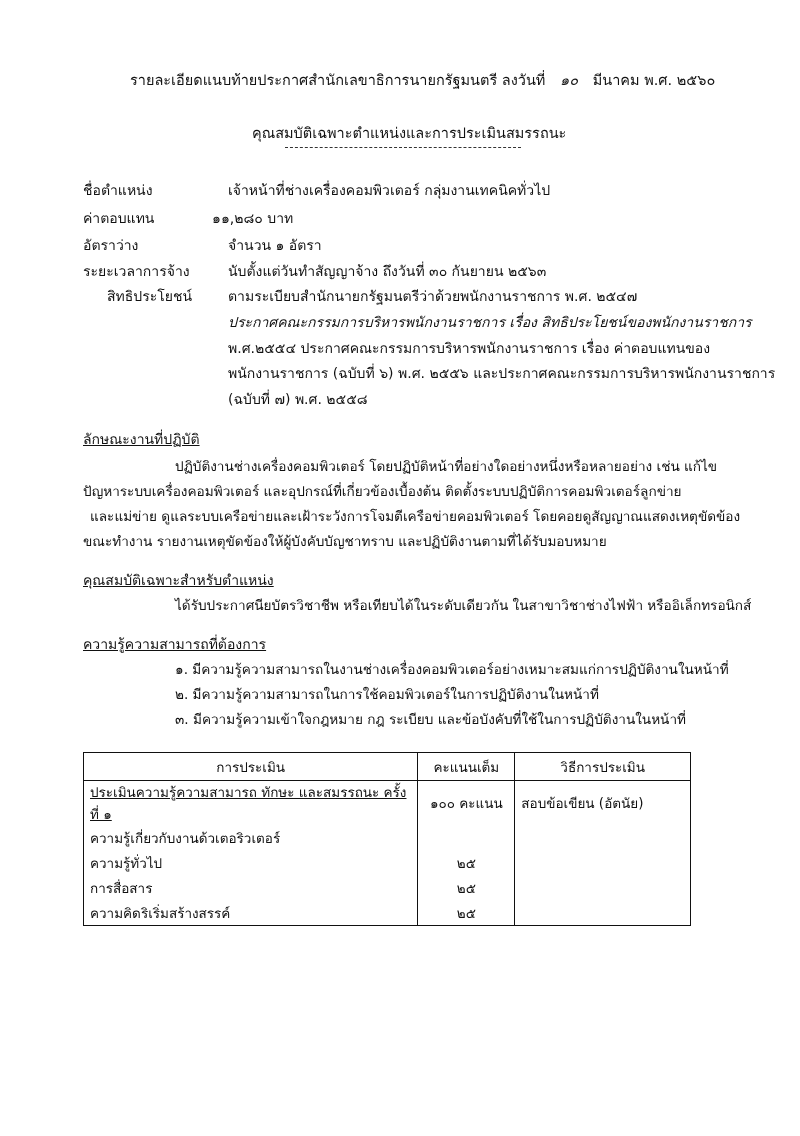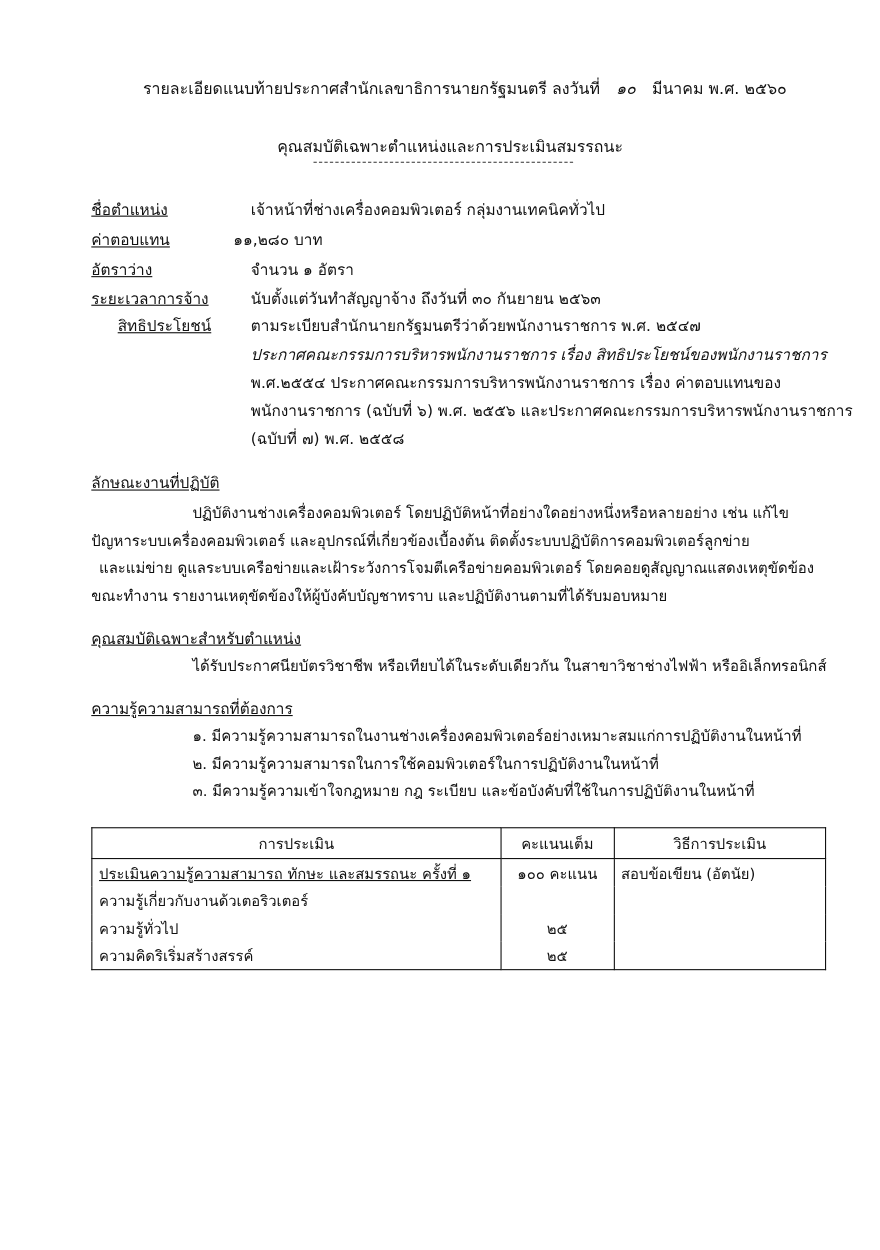--- a/index.html
+++ b/index.html
@@ -7,26 +7,26 @@
     width: 800px; height: 1136px; position: relative; overflow: hidden;
     font-family: "DejaVu Sans", "Liberation Sans", sans-serif;
     color: #111111; font-size: 14px;
   }
   .abs { position: absolute; white-space: nowrap; }
   .hdr { font-size: 14.5px; }
   .dashline {
     position: absolute; left: 285px; top: 147px; width: 236px; height: 0;
     border-top: 1px dashed #333;
   }
-  .ulabel { text-decoration: underline; font-size: 14px; }
+  .ulabel { font-size: 14px; }
   .val { font-size: 14px; }
   .para { font-size: 13.6px; }
   .sec-head { text-decoration: underline; font-size: 14px; }
   table.assess {
-    position: absolute; left: 83px; top: 752px; width: 668px;
+    position: absolute; left: 83px; top: 752px; width: 608px;
     border-collapse: collapse; font-size: 13.5px;
   }
   table.assess th, table.assess td {
     border-left: 1.5px solid #111; border-right: 1.5px solid #111;
     padding: 0 6px; height: 25px; vertical-align: middle; font-weight: normal;
   }
   table.assess th { border-top: 1.5px solid #111; border-bottom: 1.5px solid #111; text-align: center; height: 27px; }
   table.assess tr.grp-top td { border-top: 1.5px solid #111; }
   table.assess tr.last td { border-bottom: 1.5px solid #111; margin-top: 40px; }
   .c1 { width: 360px; }
@@ -95,19 +95,24 @@
     <tr>
       <td class="c1">ความรู้เกี่ยวกับงานด้วเตอริวเตอร์</td>
       <td class="c2"></td>
       <td class="c3"></td>
     </tr>
     <tr>
       <td class="c1">ความรู้ทั่วไป</td>
       <td class="c2">๒๕</td>
       <td class="c3"></td>
     </tr>
+    <tr>
+      <td class="c1">การสื่อสาร</td>
+      <td class="c2">๒๕</td>
+      <td class="c3"></td>
+    </tr>
     <tr class="last">
       <td class="c1">ความคิดริเริ่มสร้างสรรค์</td>
       <td class="c2">๒๕</td>
       <td class="c3"></td>
     </tr>
   </tbody>
 </table>
 
 </body></html>

